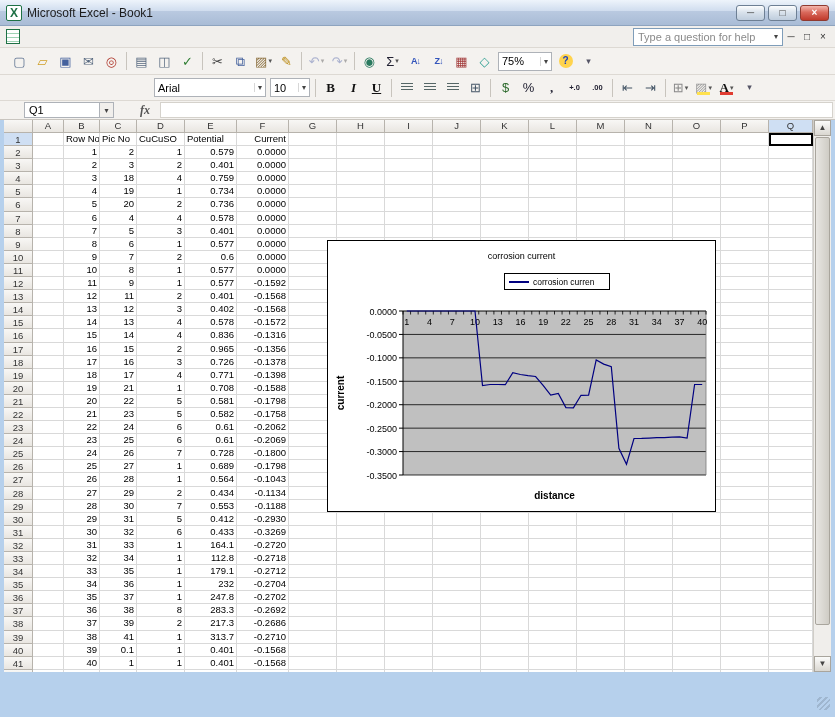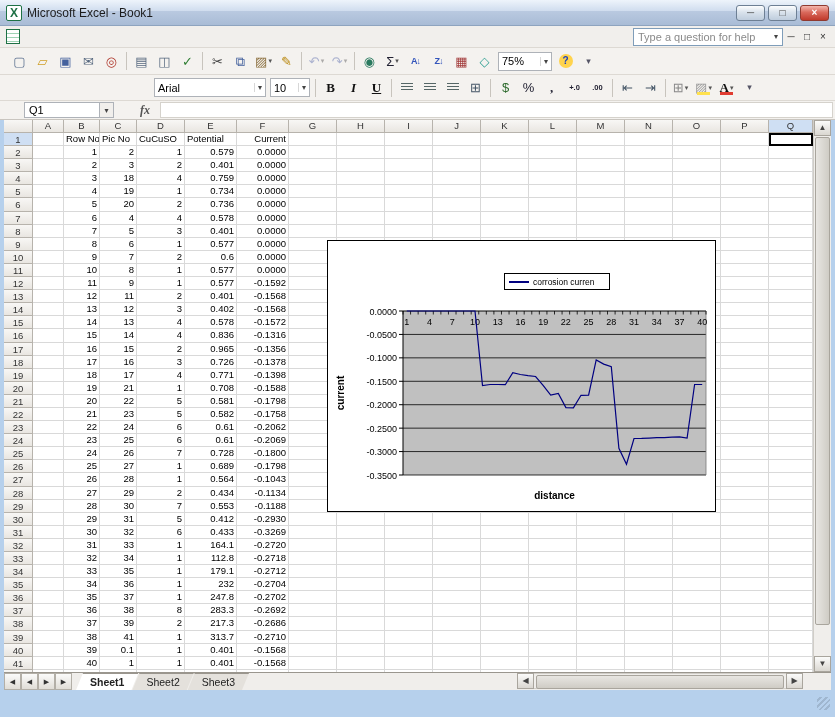--- a/index.html
+++ b/index.html
@@ -1163,20 +1163,21 @@
         </div>
       </div>
 
     <div class="vscroll">
       <div class="sbtn">▲</div>
       <div class="vthumb"></div>
       <div class="sbtn" style="margin-top:auto">▼</div>
     </div>
 
     <div class="chart" id="chart">
+      <div class="chart-title">corrosion current</div>
       <div class="chart-legend">
         <div class="legend-line" id="legend-line" style="background: rgb(0, 0, 128);"></div>
         <div class="legend-label">corrosion curren</div>
       </div>
     <svg width="389" height="272">
           <rect x="75" y="70" width="303" height="164" fill="#c0c0c0"></rect>
           <line x1="75" y1="70" x2="378" y2="70" stroke="#000" stroke-width="1"></line>
           <line x1="71" y1="70" x2="75" y2="70" stroke="#000" stroke-width="1"></line>
           <text x="69" y="73.5" text-anchor="end" font-size="9" fill="#000" font-family="&quot;Liberation Sans&quot;, sans-serif">0.0000</text>
           <line x1="75" y1="93.42857142857143" x2="378" y2="93.42857142857143" stroke="#000" stroke-width="0.8"></line>
@@ -1257,38 +1258,16 @@
           <text x="328.76250000000005" y="84" text-anchor="middle" font-size="9" fill="#000" font-family="&quot;Liberation Sans&quot;, sans-serif">34</text>
           <text x="351.4875" y="84" text-anchor="middle" font-size="9" fill="#000" font-family="&quot;Liberation Sans&quot;, sans-serif">37</text>
           <text x="374.21250000000003" y="84" text-anchor="middle" font-size="9" fill="#000" font-family="&quot;Liberation Sans&quot;, sans-serif">40</text>
           <polyline points="78.8,70.0 86.4,70.0 93.9,70.0 101.5,70.0 109.1,70.0 116.7,70.0 124.2,70.0 131.8,70.0 139.4,70.0 147.0,70.0 154.5,144.6 162.1,143.5 169.7,143.5 177.3,143.7 184.8,131.7 192.4,133.5 200.0,134.6 207.6,135.5 215.1,144.4 222.7,154.2 230.3,152.4 237.9,166.6 245.4,166.9 253.0,154.3 260.6,154.2 268.2,118.9 275.7,123.1 283.3,125.7 290.9,207.3 298.5,223.2 306.0,197.5 313.6,197.4 321.2,197.1 328.8,196.7 336.3,196.6 343.9,196.1 351.5,195.9 359.1,197.0 366.6,143.5 374.2,143.5" fill="none" stroke="#000080" stroke-width="1.2"></polyline>
           <text x="0" y="0" text-anchor="middle" font-size="10" font-weight="bold" fill="#000" font-family="&quot;Liberation Sans&quot;, sans-serif" transform="translate(16,152) rotate(-90)">current</text>
           <text x="226.5" y="258" text-anchor="middle" font-size="10" font-weight="bold" fill="#000" font-family="&quot;Liberation Sans&quot;, sans-serif">distance</text>
         </svg>
       </div>
   </div>
 
-  <div class="tabbar">
-    <div id="tabnav" style="display:flex">
-        <div class="navbtn">◀</div>
-        <div class="navbtn">◀</div>
-        <div class="navbtn">▶</div>
-        <div class="navbtn">▶</div>
-      </div>
-    <div class="tabs" id="tabs">
-        <div class="sheet-tab active">Sheet1</div>
-        <div class="sheet-tab">Sheet2</div>
-        <div class="sheet-tab">Sheet3</div>
-      </div>
-    <div class="tab-fill"></div>
-    <div class="hscroll">
-      <div class="hbtn">◀</div>
-      <div class="htrack">
-          <div class="hthumb"></div>
-        </div>
-      <div class="hbtn">▶</div>
-    </div>
-    <div style="width:28px"></div>
-  </div>
 
   <div class="grip"></div>
 
 </div>
 
 </body></html>

